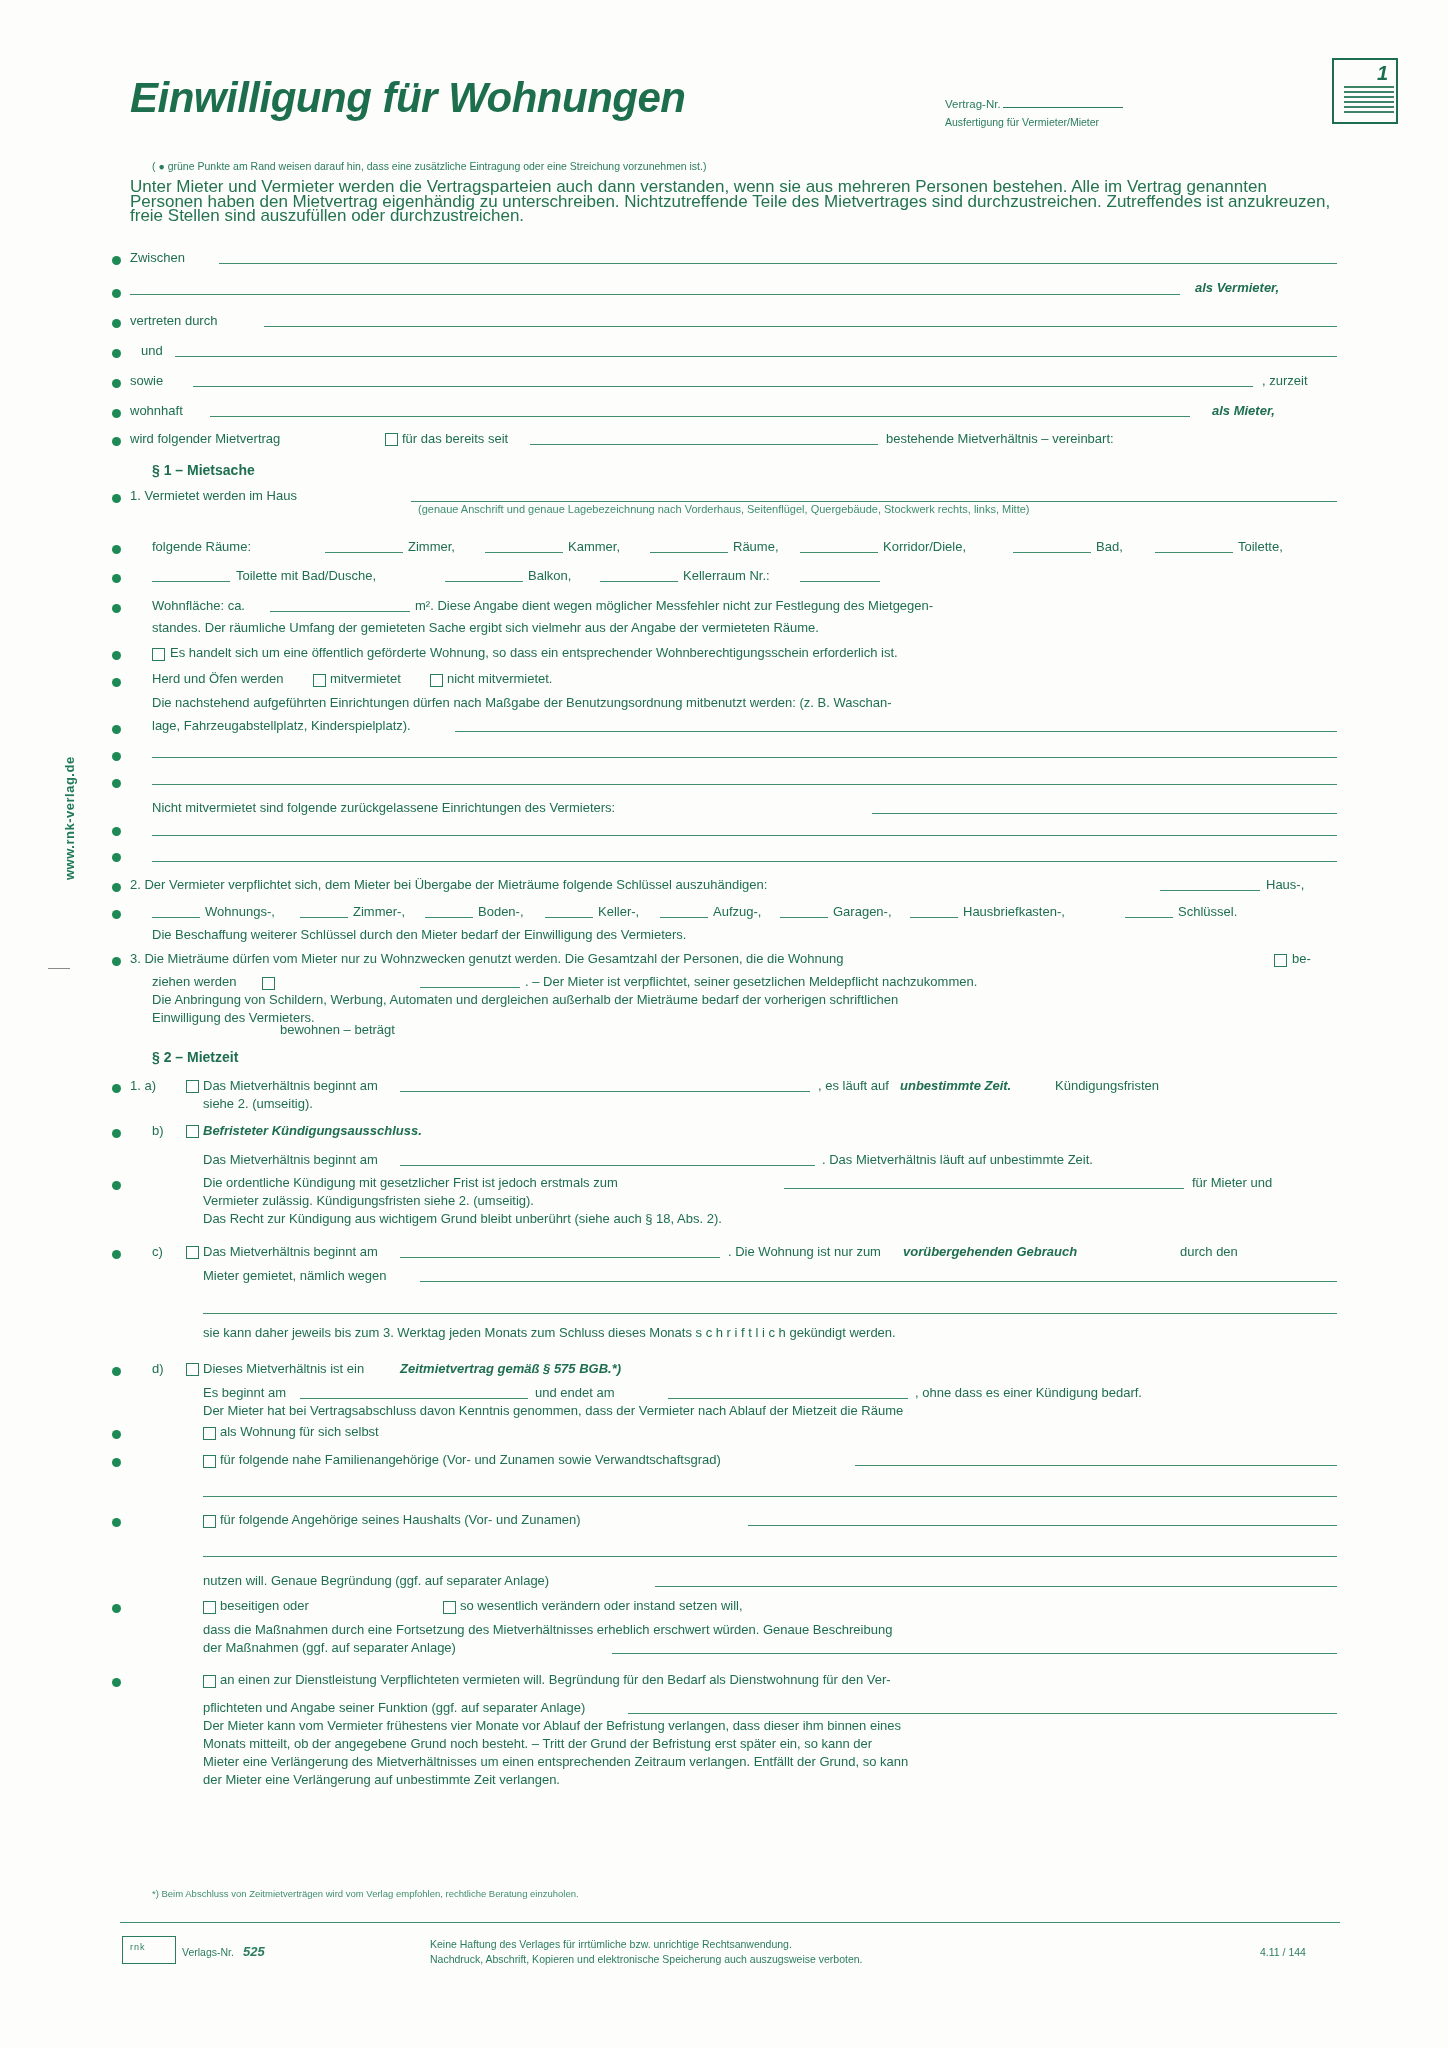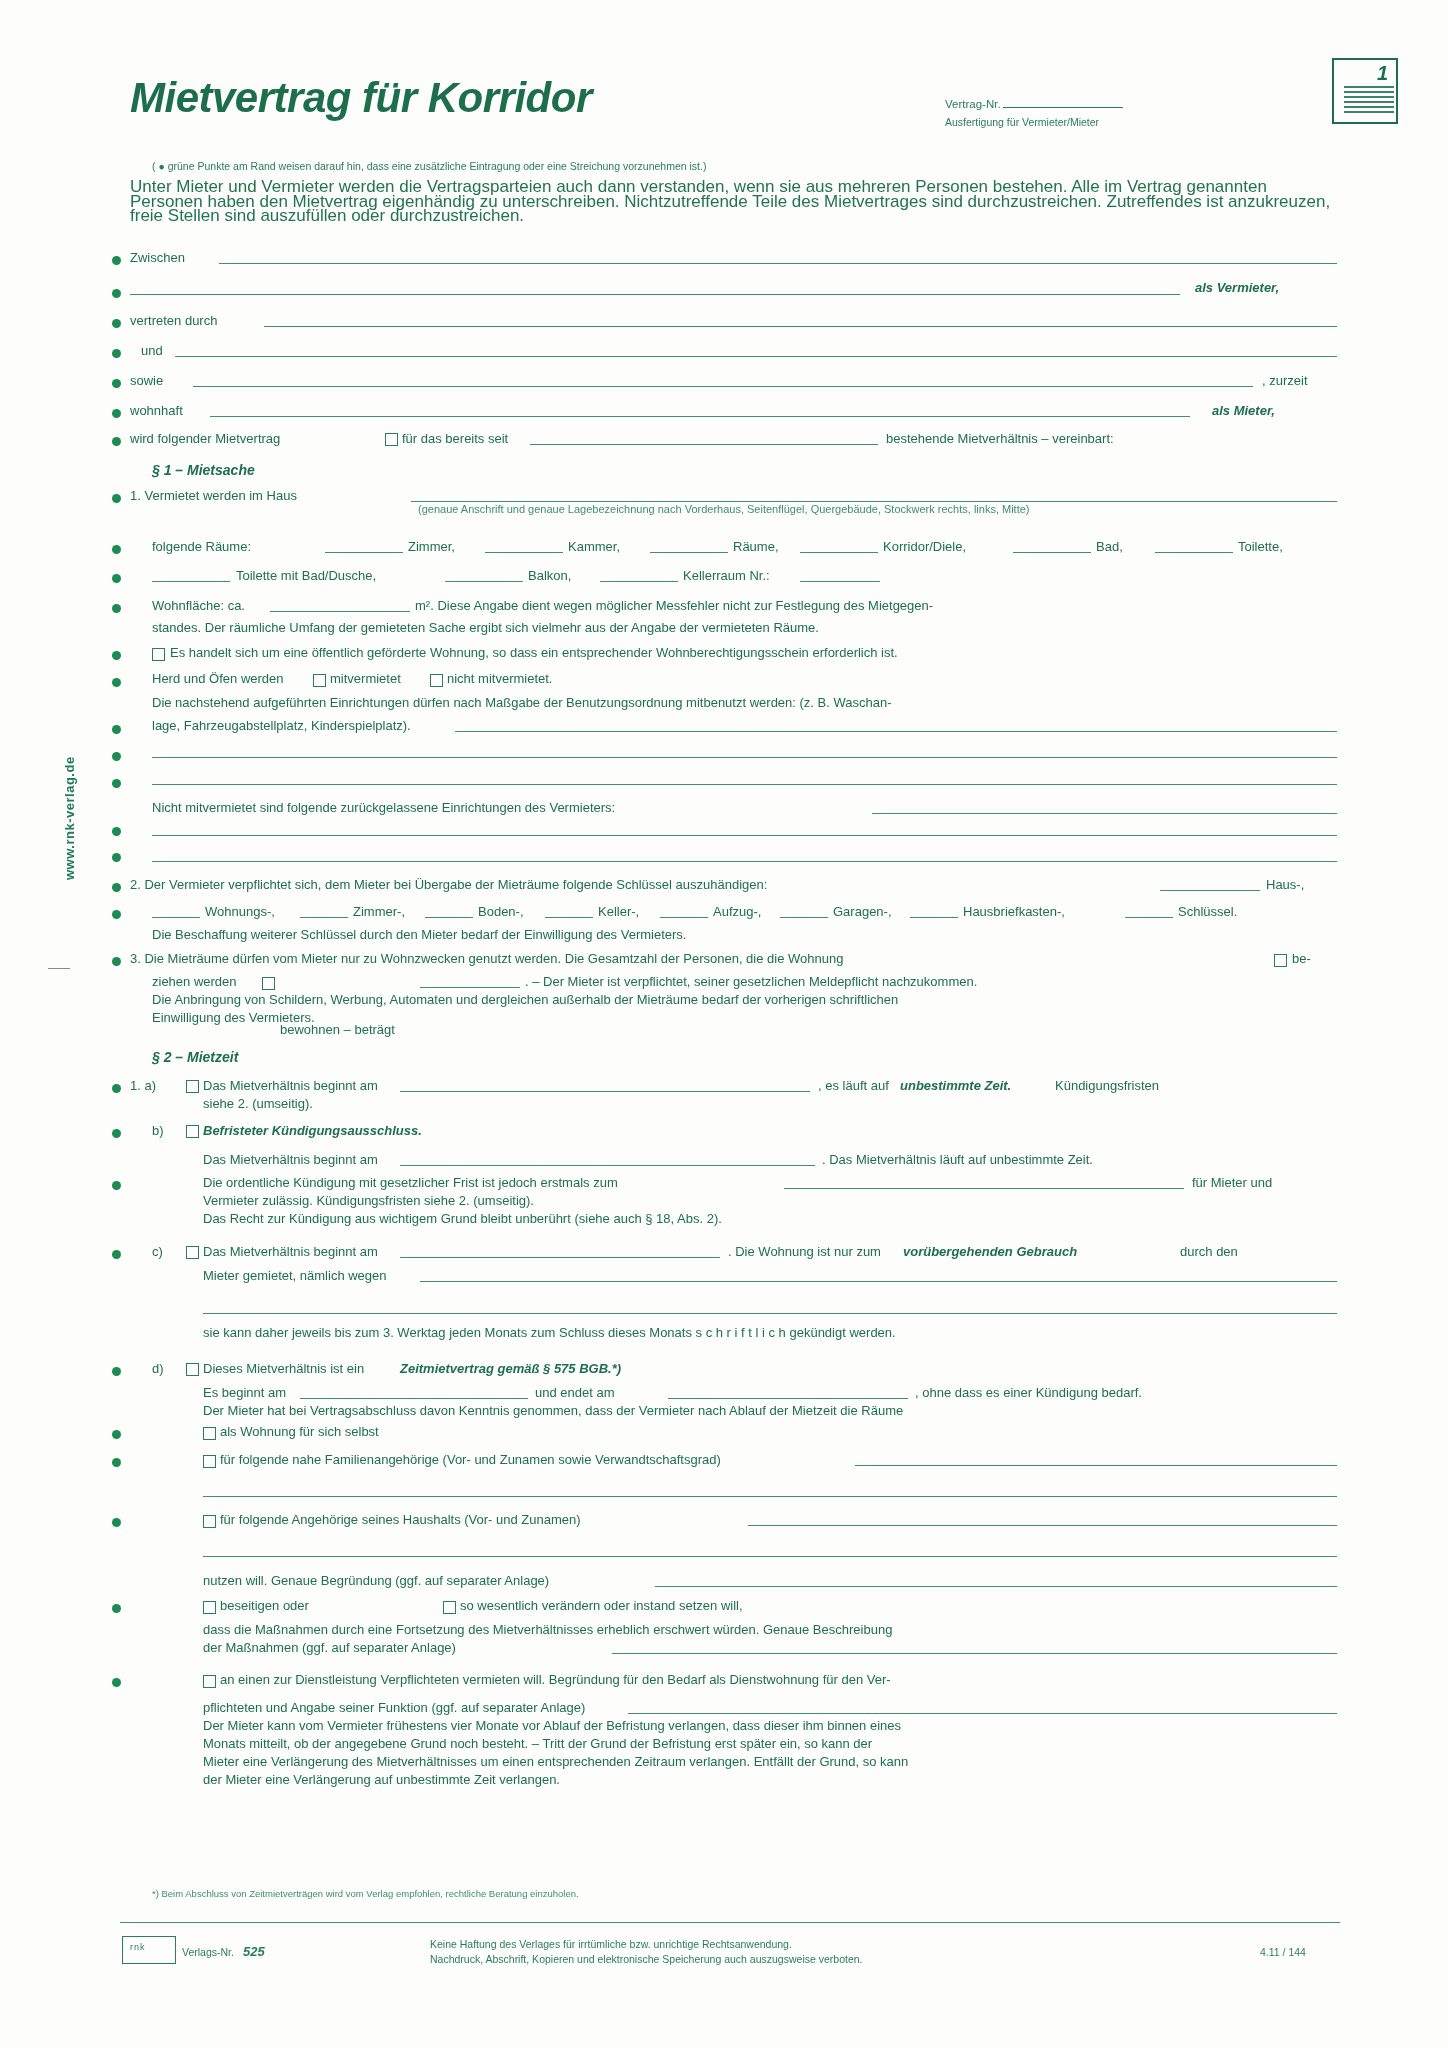--- a/index.html
+++ b/index.html
@@ -152,21 +152,20 @@
     width: 11px;
     height: 11px;
     border: 1px solid #2a7d5c;
     background: #fff;
   }
   
   .sec {
     position: absolute;
     font-size: 14px;
     font-weight: bold;
-    font-style: italic;
     color: #1d6e4d;
   }
   
   .footer-rule {
     position: absolute;
     left: 120px;
     top: 1922px;
     width: 1220px;
     border-bottom: 1px solid #3f8f6d;
   }
@@ -200,21 +199,21 @@
   }
 </style>
 </head>
 <body>
 
 <div class="page">
 
   <div class="side-url">www.rnk-verlag.de</div>
   <div class="side-tick"></div>
 
-  <div class="title">Mietvertrag für Korridor</div>
+  <div class="title">Einwilligung für Wohnungen</div>
   <div class="vertrag-nr">
     <span>Vertrag-Nr.</span><span class="line"></span>
   </div>
   <div class="ausfertigung">Ausfertigung für Vermieter/Mieter</div>
   <div class="corner-box"></div>
   <div class="corner-num">1</div>
   <div class="corner-glyph"></div>
 
   <div class="intro1">( ● grüne Punkte am Rand weisen darauf hin, dass eine zusätzliche Eintragung oder eine Streichung vorzunehmen ist.)</div>
   <div class="intro2">Unter Mieter und Vermieter werden die Vertragsparteien auch dann verstanden, wenn sie aus mehreren Personen bestehen. Alle im Vertrag genannten Personen haben den Mietvertrag eigenhändig zu unterschreiben. Nichtzutreffende Teile des Mietvertrages sind durchzustreichen. Zutreffendes ist anzukreuzen, freie Stellen sind auszufüllen oder durchzustreichen.</div>

